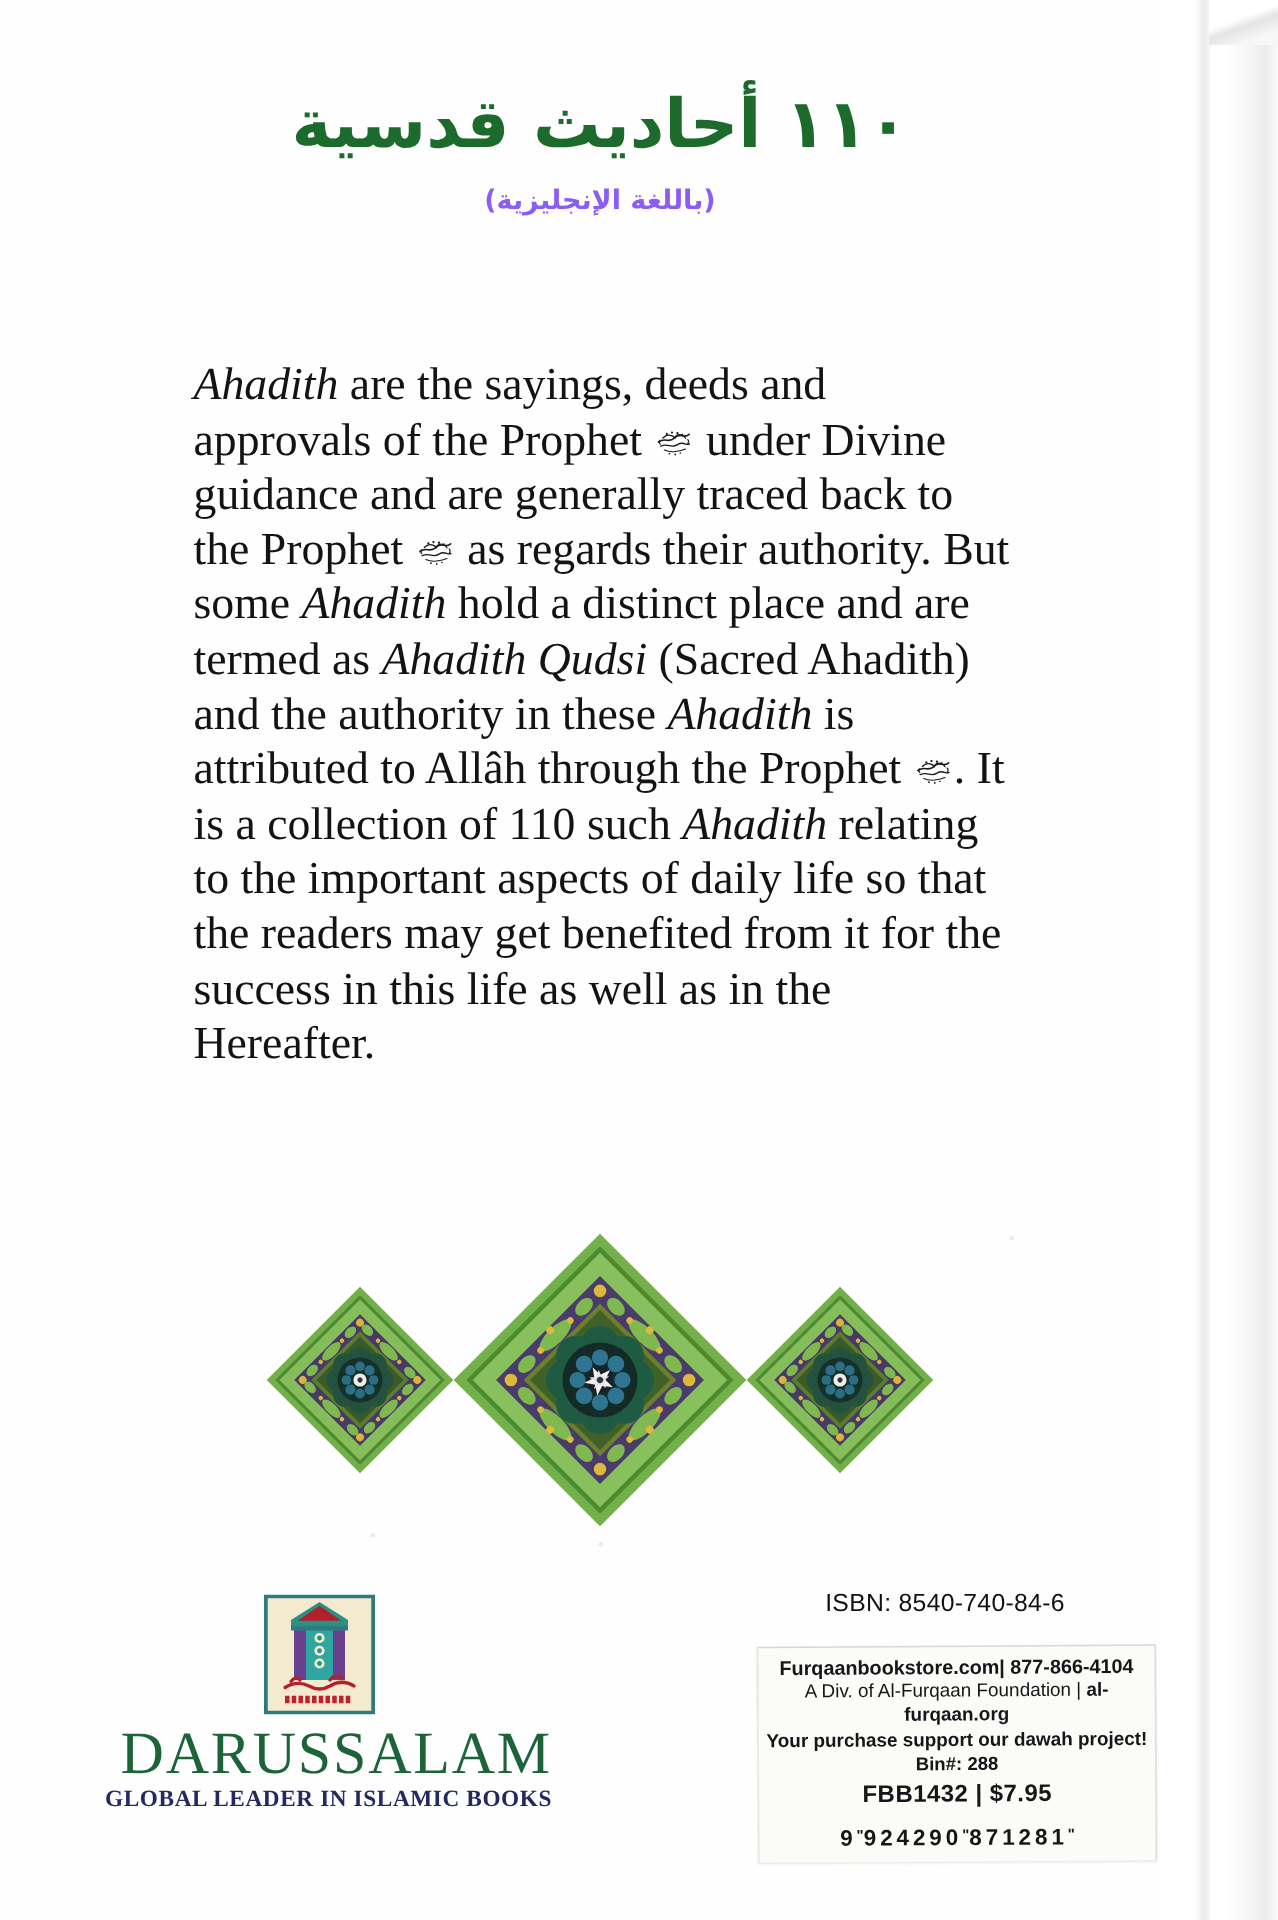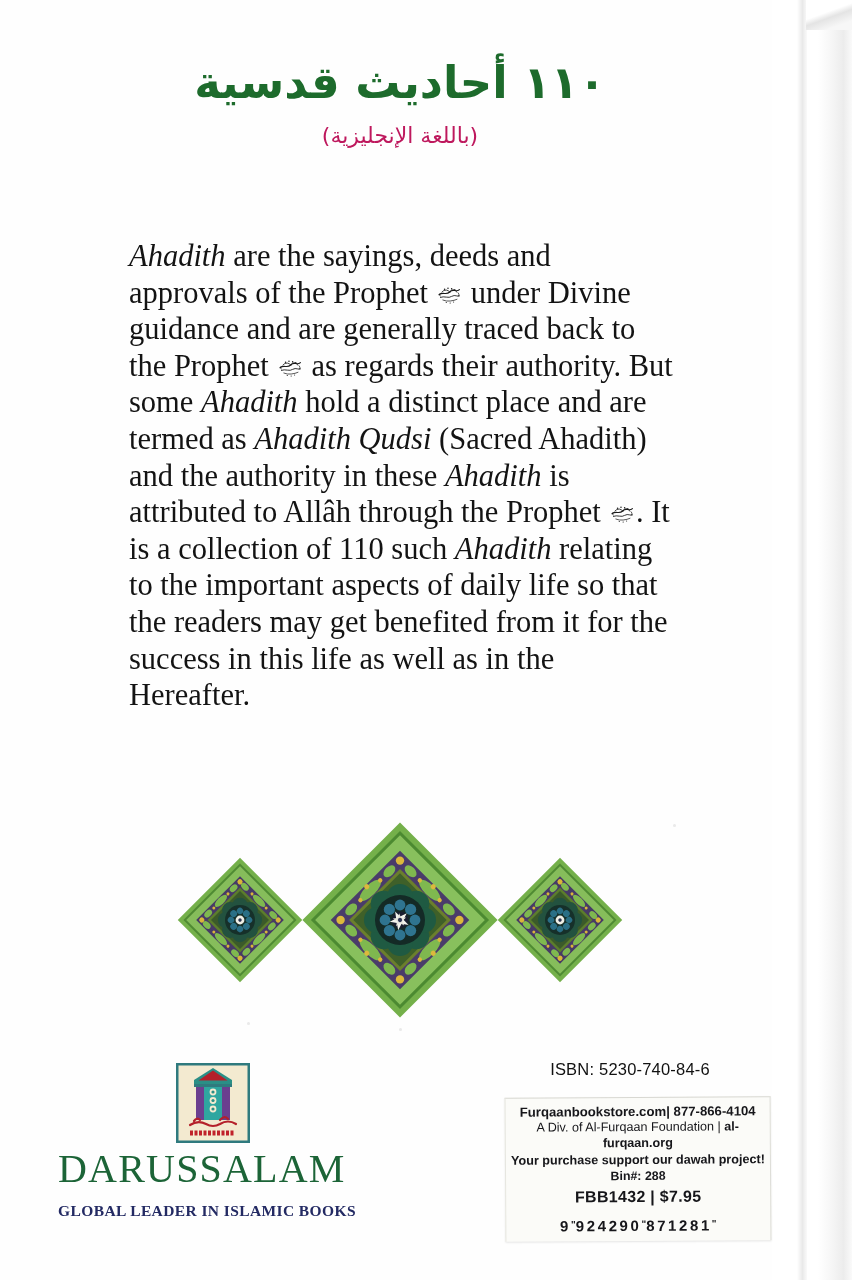--- a/index.html
+++ b/index.html
@@ -65,23 +65,23 @@
     font-family: "DejaVu Sans", sans-serif;
     font-size: 45px;
     font-weight: bold;
     color: #1d6b2c;
     direction: rtl;
     letter-spacing: 0px;
     line-height: 1.25;
   }
   .arabic-subtitle {
     font-family: "DejaVu Sans", sans-serif;
-    font-size: 22px;
-    font-weight: normal;
-    color: #be185d;
+    font-size: 18px;
+    font-weight: bold;
+    color: #8b5cf6;
     direction: rtl;
     margin-top: 12px;
   }
 
   
   .blurb {
     position: absolute;
     top: 214px;
     left: 129px;
     width: 548px;
@@ -124,21 +124,21 @@
   }
   .orn { display: block; }
   .orn.small { margin: 0 -14px; }
 
   
   .publisher {
     position: absolute;
     top: 1063px;
     left: 58px;
     width: 310px;
-    text-align: left;
+    text-align: right;
   }
   .logo-mark {
     width: 74px;
     height: 80px;
     margin: 0 auto 6px auto;
     display: block;
   }
   .publisher-name {
     font-family: "Liberation Serif", serif;
     font-size: 40px;
@@ -146,21 +146,21 @@
     letter-spacing: 1.2px;
     color: #1c6437;
     line-height: 1;
   }
   .publisher-tagline {
     font-family: "Liberation Serif", serif;
     font-size: 15.5px;
     font-weight: bold;
     letter-spacing: 0.4px;
     color: #232a63;
-    margin-top: 14px;
+    margin-top: 3px;
     line-height: 1;
   }
 
   
   .isbn {
     position: absolute;
     top: 1060px;
     left: 500px;
     width: 260px;
     text-align: center;
@@ -535,21 +535,21 @@
           <rect x="45.5" y="67.5" width="3" height="5"></rect>
         <rect x="50" y="67.5" width="3" height="5"></rect>
           <rect x="54.5" y="67.5" width="3" height="5"></rect>
       </g>
     </svg>
 
     <div class="publisher-name">DARUSSALAM</div>
     <div class="publisher-tagline">GLOBAL LEADER IN ISLAMIC BOOKS</div>
   </div>
 
-  <div class="isbn">ISBN: 5230-740-84-6</div>
+  <div class="isbn">ISBN: 8540-740-84-6</div>
 
   <div class="sticker">
     <div class="l1">Furqaanbookstore.com| 877-866-4104</div>
     <div class="l2"><span>A Div. of Al-Furqaan Foundation | </span><b>al-furqaan.org</b></div>
     <div class="l3">Your purchase support our dawah project!</div>
     <div class="l4">Bin#: 288</div>
     <div class="l5">FBB1432 | $7.95</div>
     <div class="barcode"><span>9</span><span class="sep">"</span><span>924290</span><span class="sep">"</span><span>871281</span><span class="sep">"</span></div>
   </div>
 

